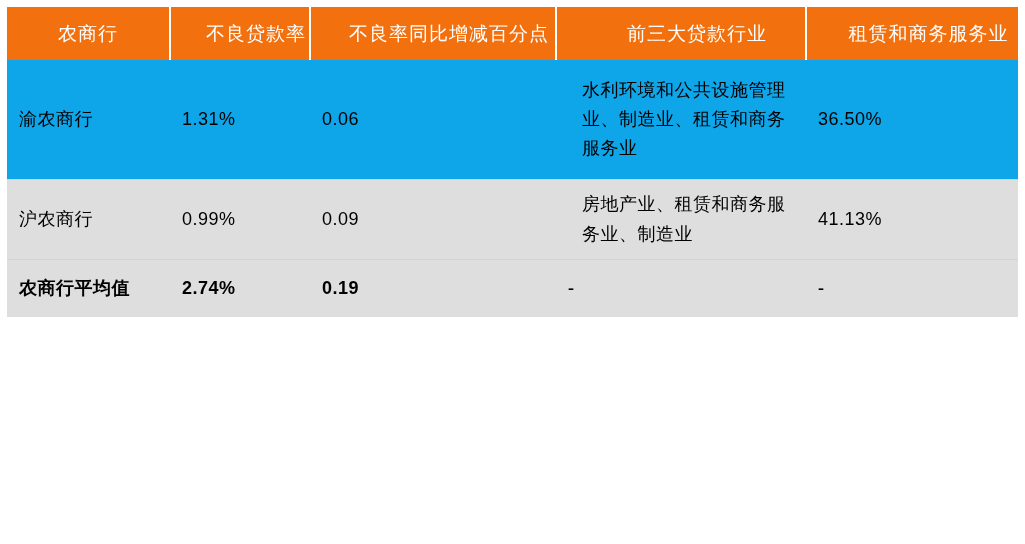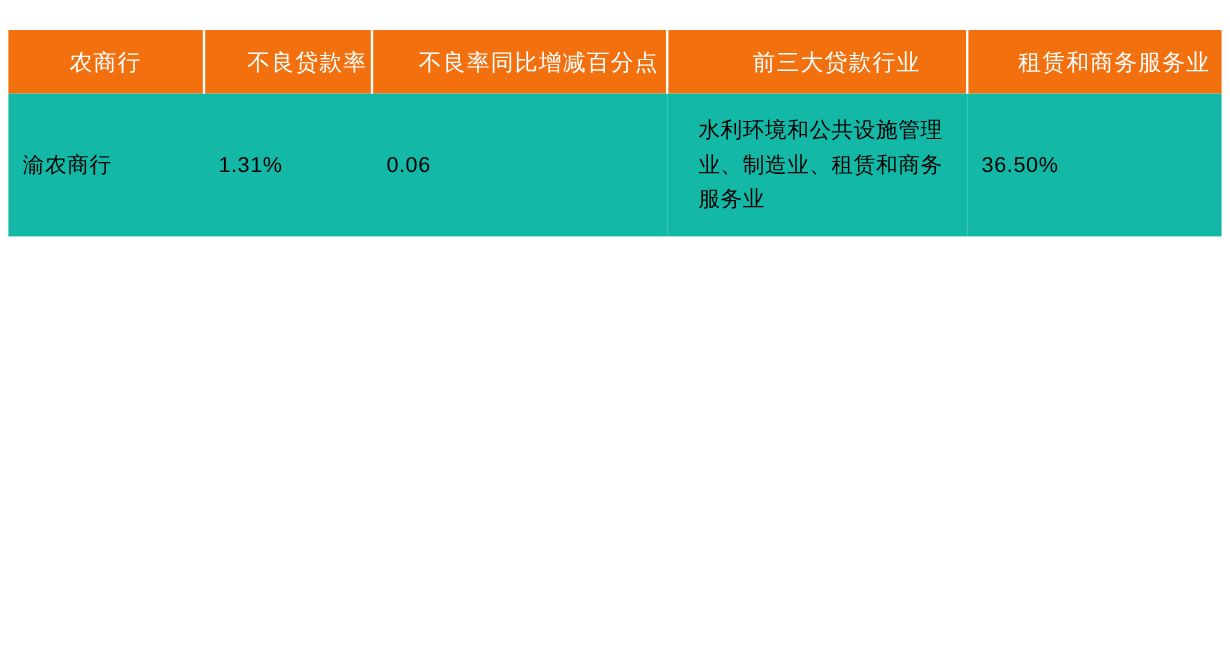--- a/index.html
+++ b/index.html
@@ -10,21 +10,21 @@
   body {
     width: 1025px;
     height: 544px;
     font-family: "Liberation Serif", "DejaVu Serif", serif;
     color: #000000;
     overflow: hidden;
   }
   .table-wrap {
     position: absolute;
     left: 7px;
-    top: 25px;
+    top: 7px;
     width: 1011px;
   }
   table.data-table {
     border-collapse: collapse;
     width: 1011px;
     table-layout: fixed;
   }
   table.data-table col.c0 { width: 163px; }
   table.data-table col.c1 { width: 140px; }
   table.data-table col.c2 { width: 246px; }
@@ -49,21 +49,21 @@
   }
   tbody td {
     font-size: 18px;
     text-align: left;
     vertical-align: middle;
     border-bottom: 1px solid #d4d4d4;
     padding: 10px 12px;
     line-height: 1.62;
     letter-spacing: 0.5px;
   }
-  tbody tr.row-white td { background: #14b8a6; }
+  tbody tr.row-white td { background: #0ea5e9; }
   tbody tr.row-grey td { background: #dedede; }
   tbody tr.row-avg td {
     background: #dedede;
     font-weight: bold;
     font-size: 18px;
   }
   tbody td.cell-industry {
     text-align: left;
     padding-left: 26px;
     padding-right: 14px;
@@ -95,15 +95,29 @@
       </tr>
     </thead>
     <tbody>
       <tr class="row-white row-first">
         <td>渝农商行</td>
         <td class="num">1.31%</td>
         <td class="num">0.06</td>
         <td class="cell-industry">水利环境和公共设施管理业、制造业、租赁和商务服务业</td>
         <td class="num">36.50%</td>
       </tr>
+      <tr class="row-grey">
+        <td>沪农商行</td>
+        <td class="num">0.99%</td>
+        <td class="num">0.09</td>
+        <td class="cell-industry">房地产业、租赁和商务服务业、制造业</td>
+        <td class="num">41.13%</td>
+      </tr>
+      <tr class="row-avg">
+        <td>农商行平均值</td>
+        <td class="num">2.74%</td>
+        <td class="num">0.19</td>
+        <td>-</td>
+        <td>-</td>
+      </tr>
     </tbody>
   </table>
 </div>
 
 </body></html>

